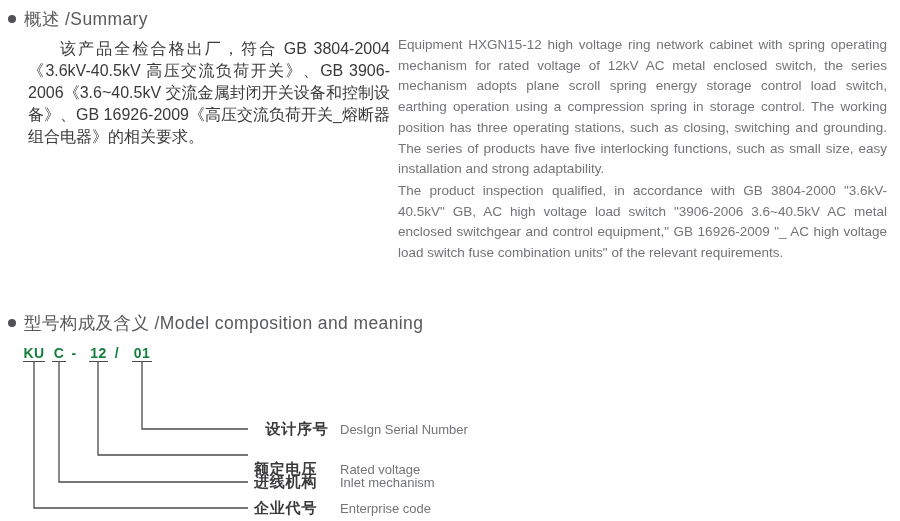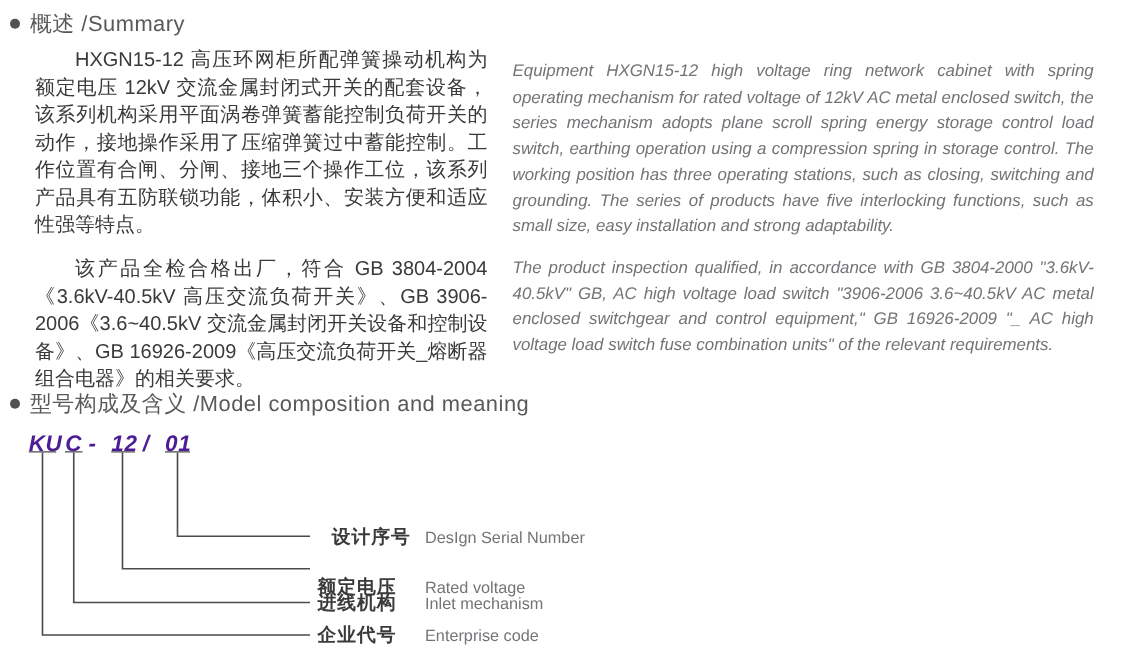--- a/index.html
+++ b/index.html
@@ -13,45 +13,44 @@
   .bullet { width:8px; height:8px; border-radius:50%; background:#515255; flex:0 0 auto; }
 
   
   .zh-col { position:absolute; left:28px; top:38px; width:362px; color:#3a3a3c;
             font-size:16px; line-height:22px; text-align:justify; }
   .zh-col p { text-indent:2em; margin:0; }
   .zh-col p + p { margin-top:13px; }
 
   .en-col { position:absolute; left:398px; top:35px; width:489px; color:#737477;
             font-size:13.5px; line-height:20.7px; text-align:justify; }
-  .en-col p { margin:12px;font-style:italic; }
+  .en-col p { margin:0; }
   .en-col p + p { margin-top:1px; }
 
   
   .diagram { position:absolute; left:0; top:340px; width:560px; height:181px; }
   .diagram svg { position:absolute; left:0; top:0; }
   .seg, .sep { position:absolute; top:5px; height:17px; text-align:center;
-               color:#4c1d95; font-size:18px; font-weight:600; letter-spacing:0.5px;font-style:italic; }
+               color:#15803d; font-size:14px; font-weight:600; letter-spacing:0.5px; }
   .seg { border-bottom:1.3px solid #4a4b4d; }
   .label-row { position:absolute; left:254px; height:18px; display:flex; align-items:center; }
   .label-zh { width:86px; color:#3a3a3c; font-size:15px; font-weight:600; letter-spacing:0.8px; }
   .label-en { color:#737477; font-size:13px; }
 </style>
 </head>
 <body>
 
 <div class="page">
 
   <div class="sec-header" style="top:7px;">
     <span class="bullet"></span>
     <span>概述 /Summary</span>
   </div>
 
   <div class="zh-col">
-    <p>HXGN15-12 高压环网柜所配弹簧操动机构为额定电压 12kV 交流金属封闭式开关的配套设备，该系列机构采用平面涡卷弹簧蓄能控制负荷开关的动作，接地操作采用了压缩弹簧过中蓄能控制。工作位置有合闸、分闸、接地三个操作工位，该系列产品具有五防联锁功能，体积小、安装方便和适应性强等特点。</p>
     <p>该产品全检合格出厂，符合 GB 3804-2004 《3.6kV-40.5kV 高压交流负荷开关》、GB 3906-2006《3.6~40.5kV 交流金属封闭开关设备和控制设备》、GB 16926-2009《高压交流负荷开关_熔断器组合电器》的相关要求。</p>
   </div>
 
   <div class="en-col">
     <p>Equipment HXGN15-12 high voltage ring network cabinet with spring operating mechanism for rated voltage of 12kV AC metal enclosed switch, the series mechanism adopts plane scroll spring energy storage control load switch, earthing operation using a compression spring in storage control. The working position has three operating stations, such as closing, switching and grounding. The series of products have five interlocking functions, such as small size, easy installation and strong adaptability.</p>
     <p>The product inspection qualified, in accordance with GB 3804-2000 "3.6kV-40.5kV" GB, AC high voltage load switch "3906-2006 3.6~40.5kV AC metal enclosed switchgear and control equipment," GB 16926-2009 "_ AC high voltage load switch fuse combination units" of the relevant requirements.</p>
   </div>
 
   <div class="sec-header" style="top:311px;">
     <span class="bullet"></span>

